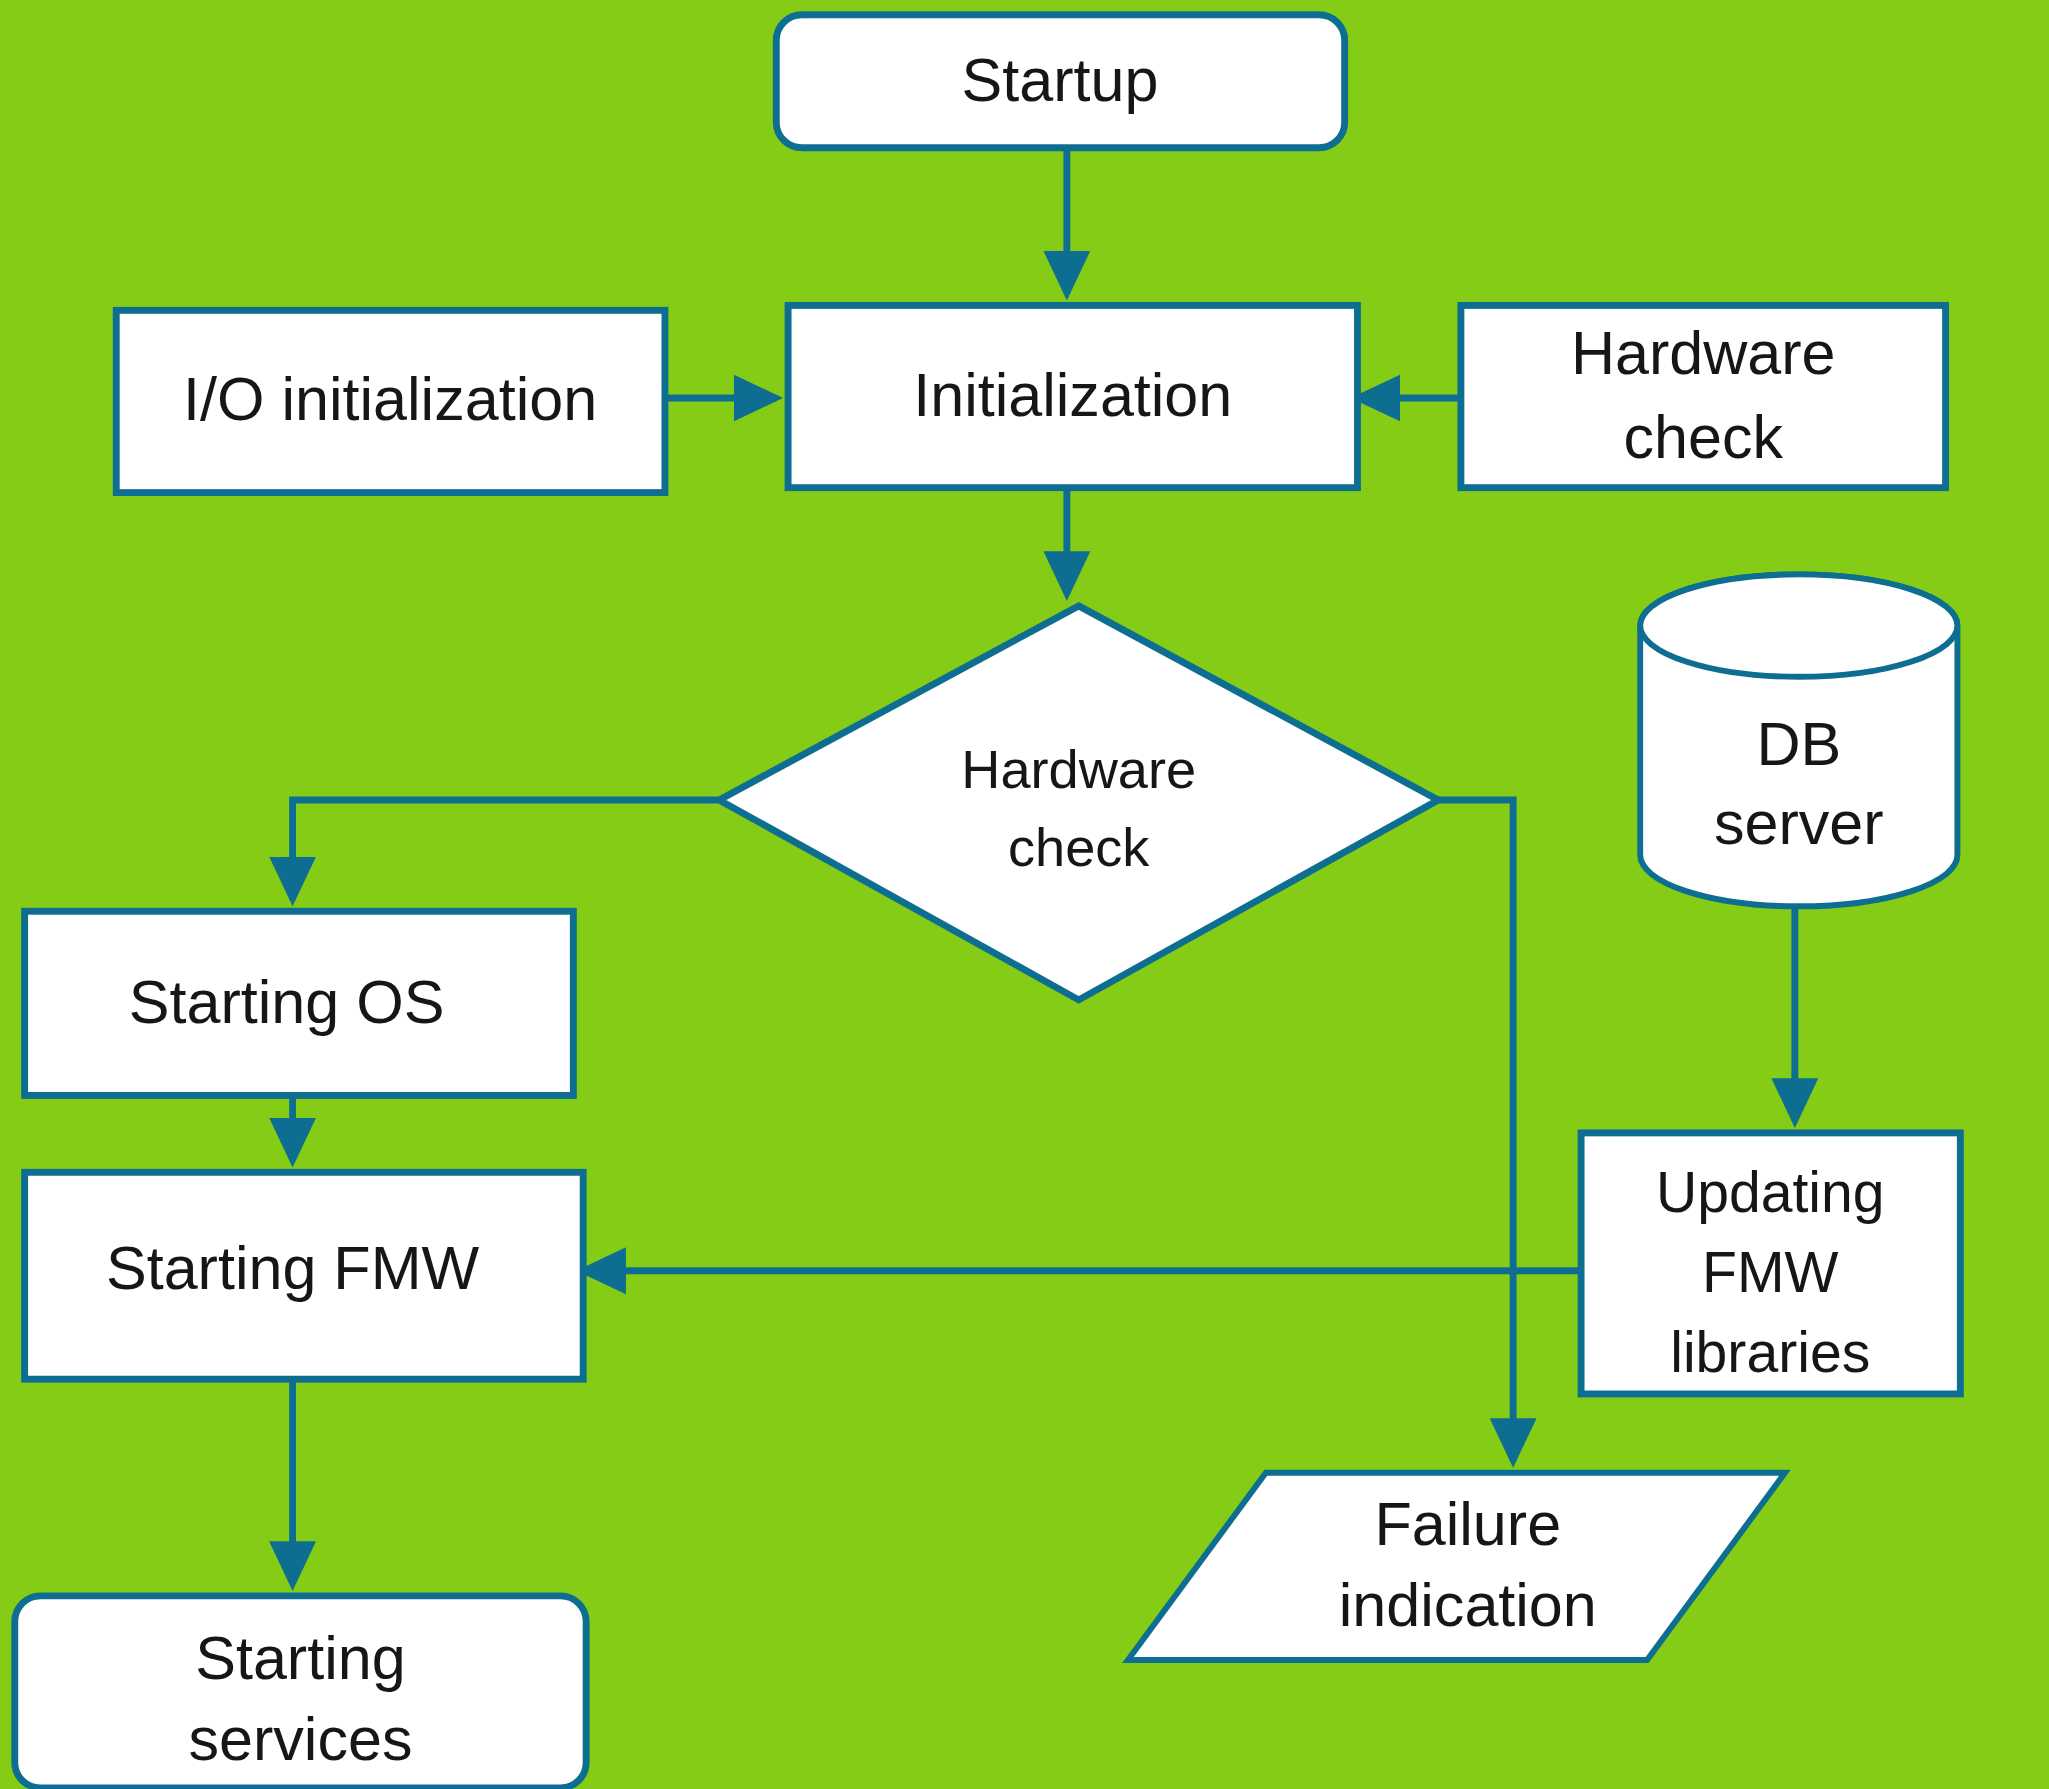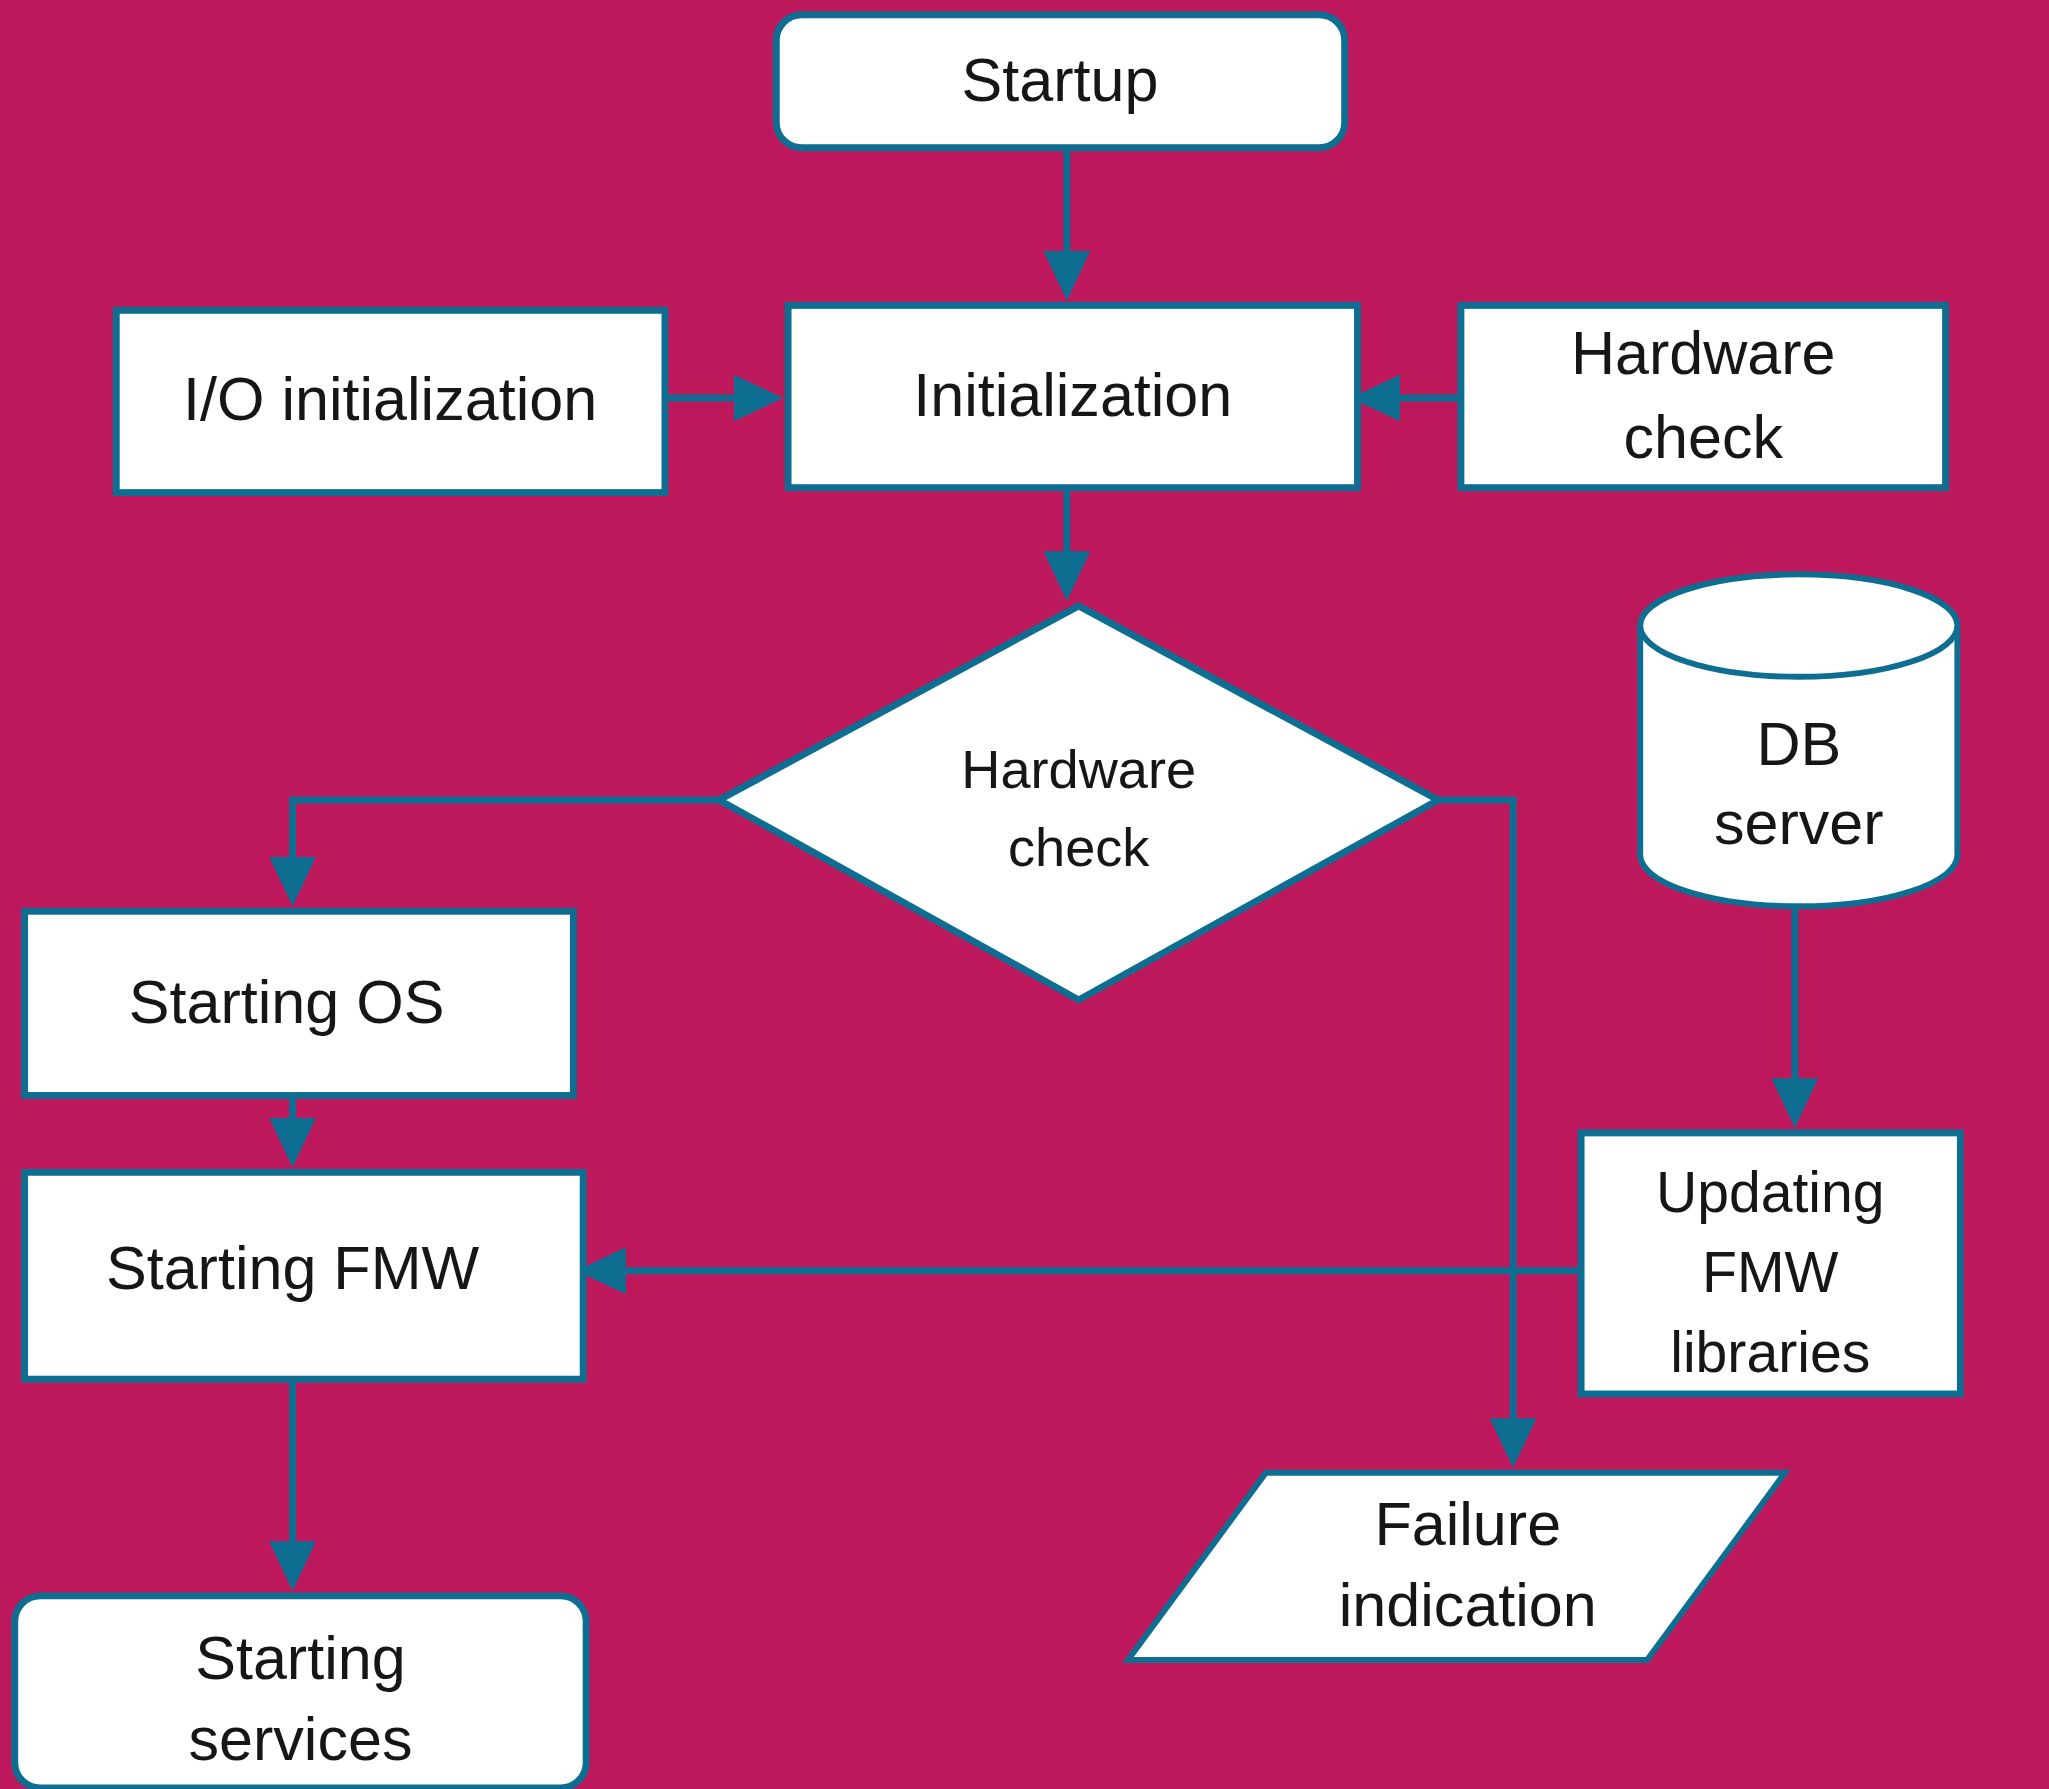--- a/index.html
+++ b/index.html
@@ -4,21 +4,21 @@
 <style>
   html, body {
     margin: 0;
     padding: 0;
     background: #ffffff;
   }
   #canvas-wrap {
     position: relative;
     width: 2050px;
     height: 1790px;
-    background: #be185d;
+    background: #84cc16;
     overflow: hidden;
     font-family: "Liberation Sans", sans-serif;
   }
   #flow-svg {
     position: absolute;
     top: 0;
     left: 0;
     width: 2050px;
     height: 1790px;
   }

